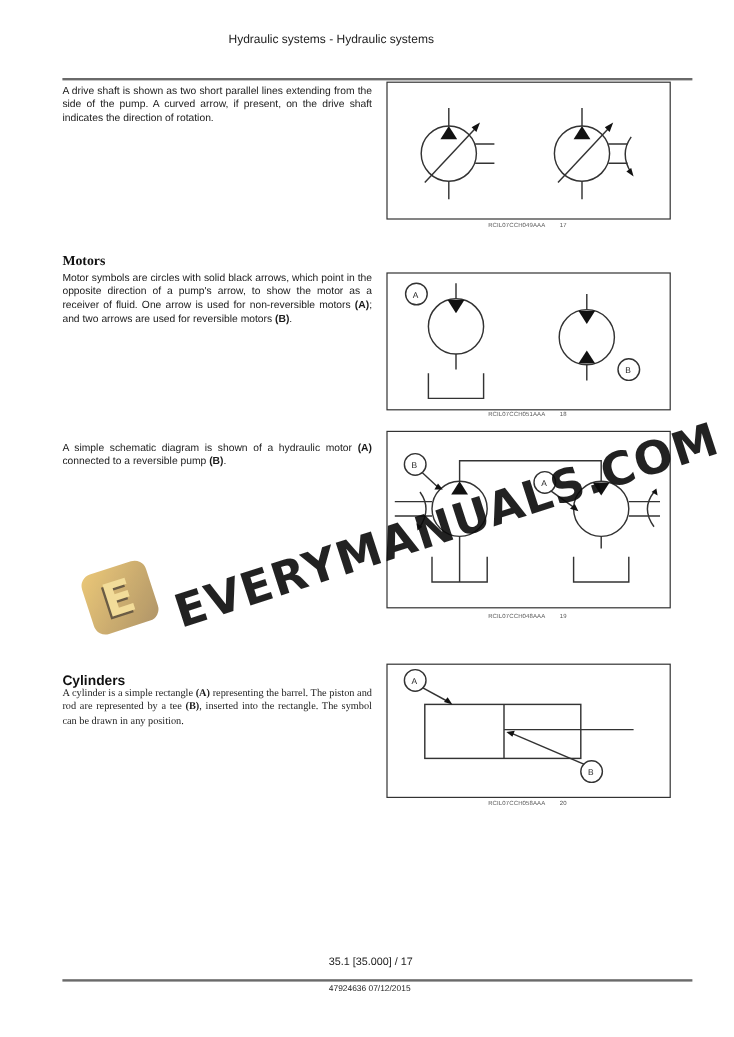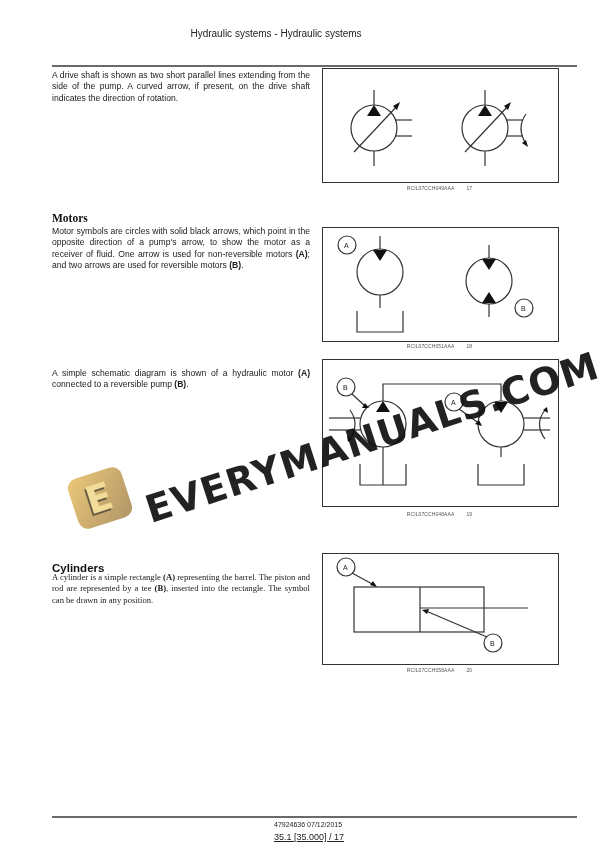--- a/index.html
+++ b/index.html
@@ -13,21 +13,21 @@
   .para { position:absolute; left:52px; width:258px; font-size:8.6px; line-height:11.4px;
           text-align:justify; color:#1a1a1a; }
   .para b { font-weight:bold; }
   .section-title { position:absolute; left:52px; font-size:11.5px; font-weight:bold; color:#111; }
   .figure { position:absolute; left:322px; width:235px; border:1.2px solid #333; background:#fff; }
   .figure svg { display:block; }
   .caption { position:absolute; left:322px; width:235px; font-size:5px; color:#555;
              text-align:center; letter-spacing:0.1px; }
   .caption .num { margin-left:12px; }
   .footer-doc { position:absolute; left:274px; top:821px; font-size:7px; color:#222; }
-  .footer-page { position:absolute; left:274px; top:832px; font-size:9px; color:#222;text-decoration:underline; }
+  .footer-page { position:absolute; left:274px; top:796px; font-size:9px; color:#222; }
   .wm-text { position:absolute; left:130px; top:370px; font-size:38px; font-weight:bold;
              color:rgba(10,10,10,0.9); transform:rotate(-18deg); transform-origin:left top;
              letter-spacing:1px; white-space:nowrap; font-family:"DejaVu Sans", sans-serif; }
   .wm-logo { position:absolute; left:72px; top:472px; width:56px; height:52px; border-radius:10px;
              background:linear-gradient(135deg,#e9c26a,#a88a58); transform:rotate(-18deg);
              opacity:0.9; }
   .wm-logo span { position:absolute; left:14px; top:4px; font-size:38px; font-weight:bold;
              color:#f1d98e; text-shadow:-2px 2px 0 #5a4a30; font-family:"DejaVu Sans", sans-serif; }
 </style>
 </head>

